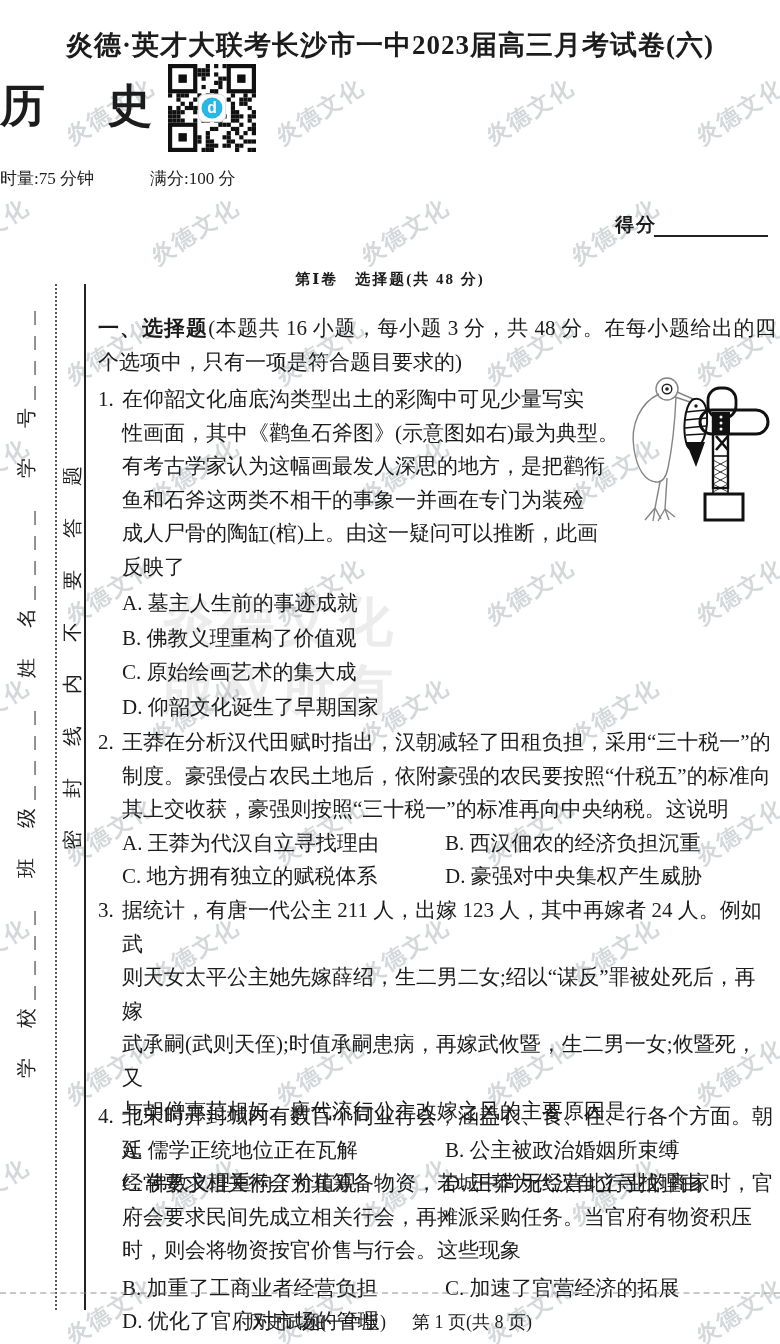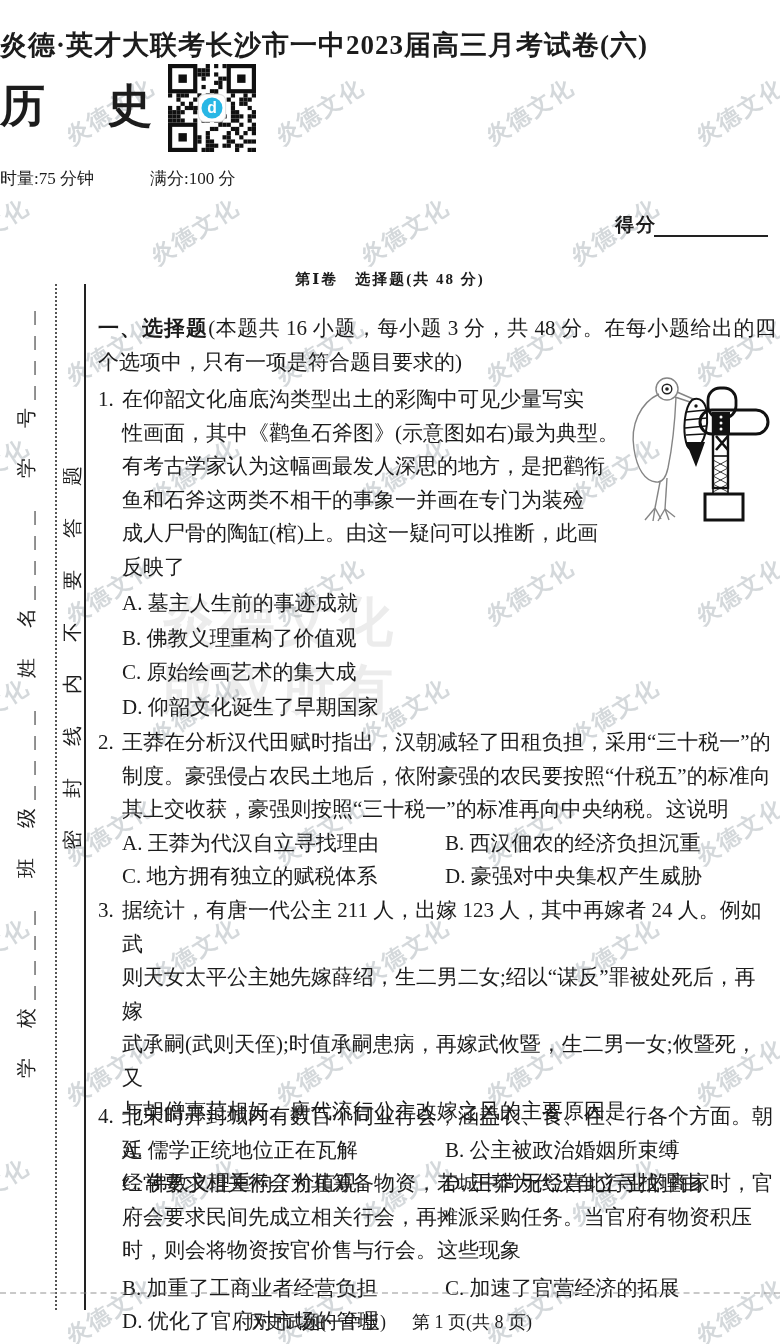--- a/index.html
+++ b/index.html
@@ -6,21 +6,21 @@
   #page{position:relative;width:780px;height:1344px;background:#ffffff;overflow:hidden;
         font-family:"Liberation Serif","DejaVu Serif",serif;color:#1c1c1c;margin:0 auto;}
   .layer{position:absolute;inset:0;}
   #wm-layer{z-index:1;pointer-events:none;}
   .wm{position:absolute;font-size:23px;color:#9aa4aa;opacity:.42;transform:rotate(-33deg);
       letter-spacing:2px;white-space:nowrap;font-weight:600;}
   .wm-big{position:absolute;left:162px;top:588px;z-index:1;font-size:54px;line-height:68px;
       letter-spacing:5px;color:rgba(70,70,70,.10);font-weight:700;white-space:pre-line;pointer-events:none;}
   #content{z-index:2;}
   
-  .title{position:absolute;left:0;right:0;top:27px;font-size:27px;
+  .title{position:absolute;left:0;right:0;top:27px;text-align:center;font-size:27px;
       font-weight:800;letter-spacing:1px;}
   .qr{position:absolute;left:168px;top:64px;width:88px;height:88px;}
   .subject{position:absolute;left:0;right:0;top:76px;text-align:left;font-size:45px;font-weight:bold;}
   .subject .gap{display:inline-block;width:62px;}
   .infoline{position:absolute;left:0;right:0;top:167px;text-align:left;font-size:17px;}
   .infoline .gap{display:inline-block;width:56px;}
   .score-label{position:absolute;left:615px;top:212px;font-size:19px;font-weight:bold;letter-spacing:2px;}
   .score-blank{position:absolute;left:654px;top:211px;width:114px;height:24px;border-bottom:2px solid #222;}
   
   .part-title{position:absolute;left:0;right:0;top:270px;text-align:center;font-size:15px;

